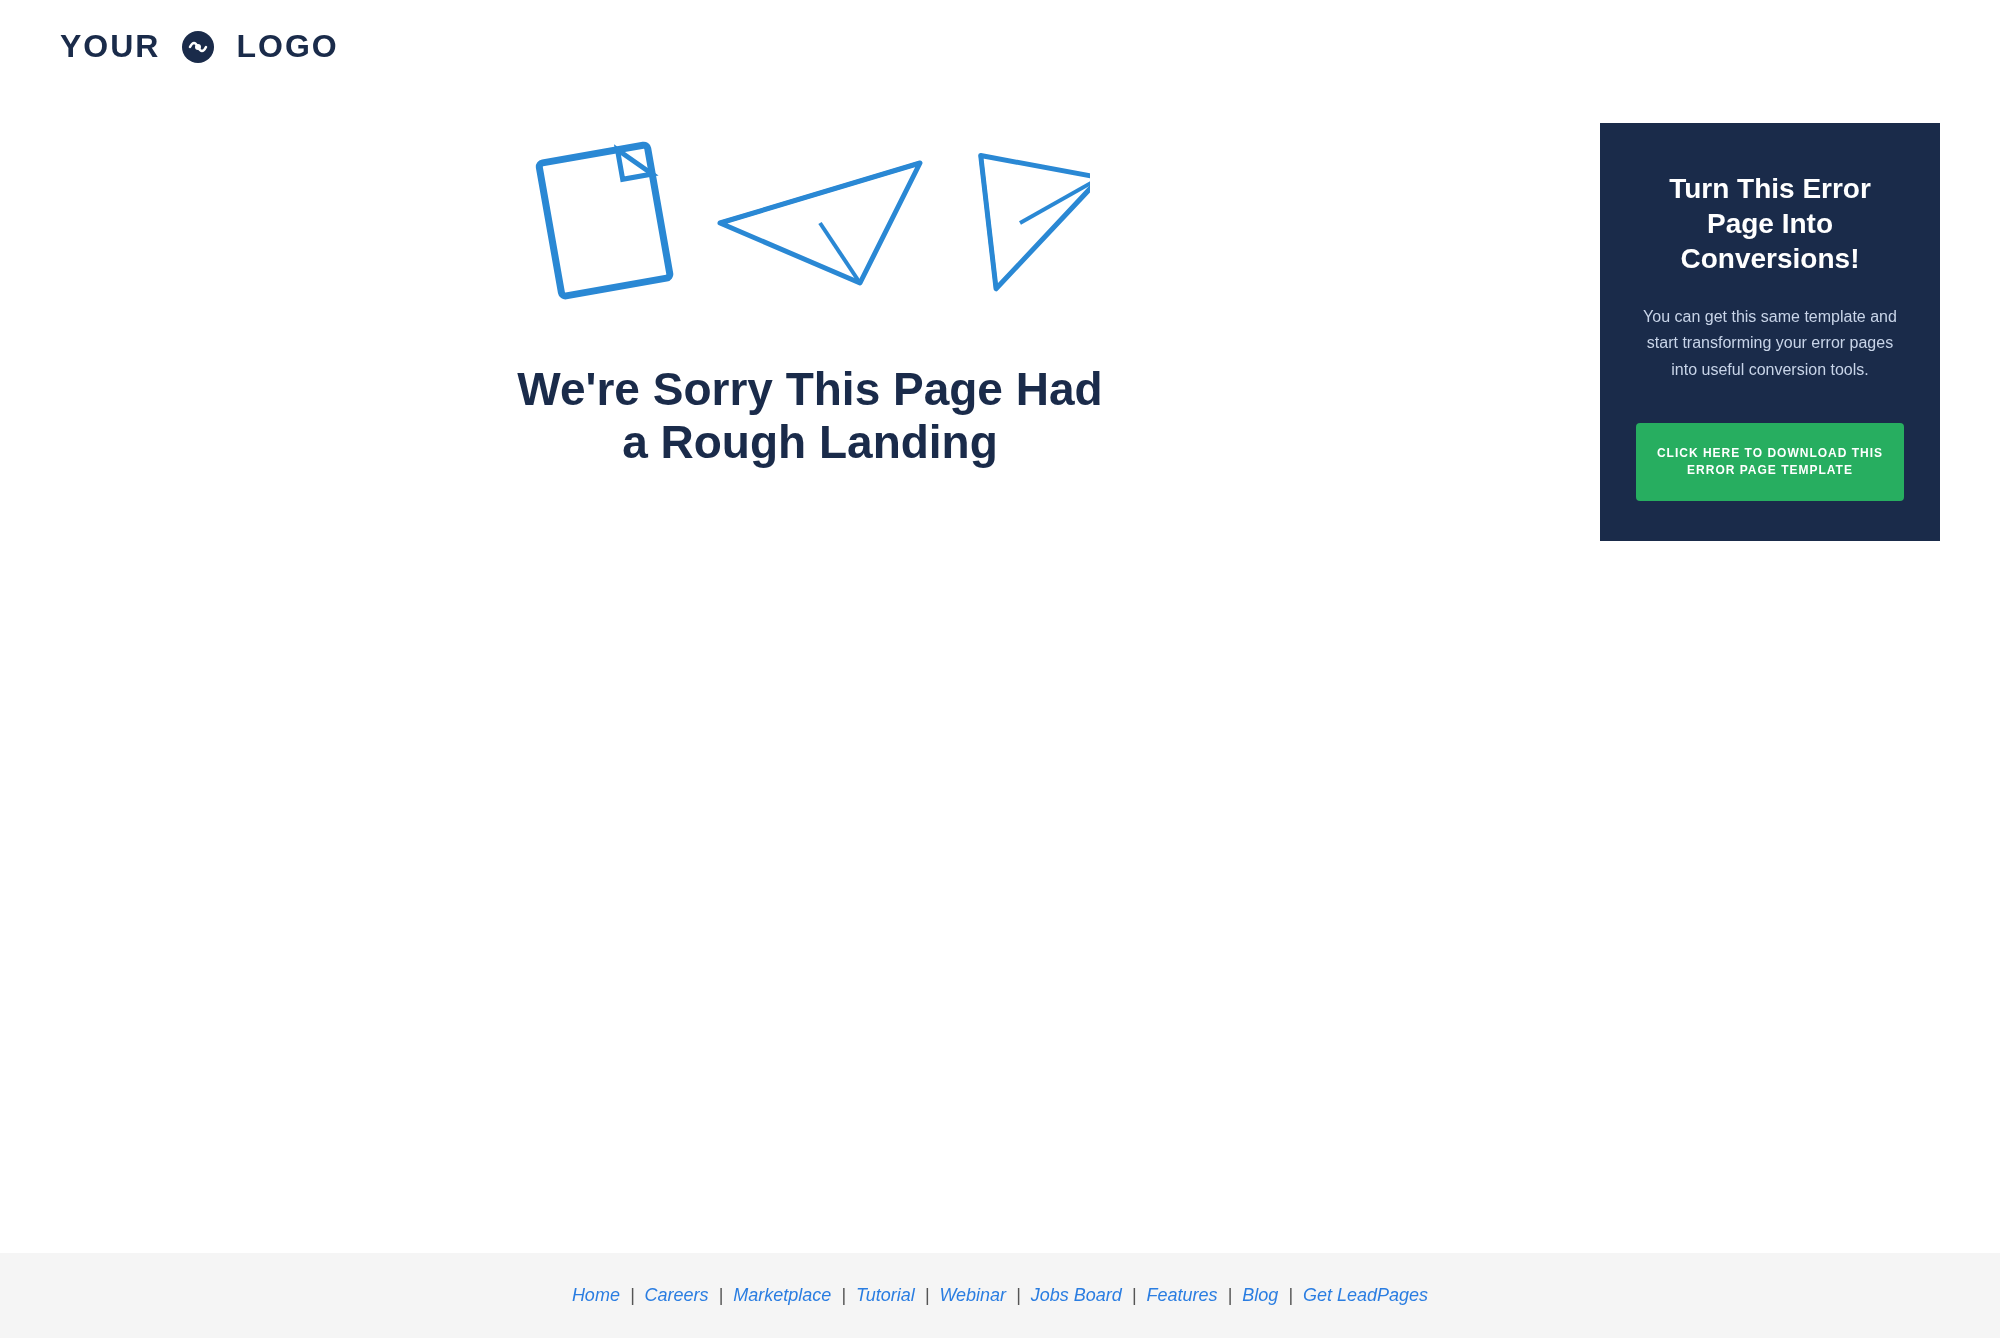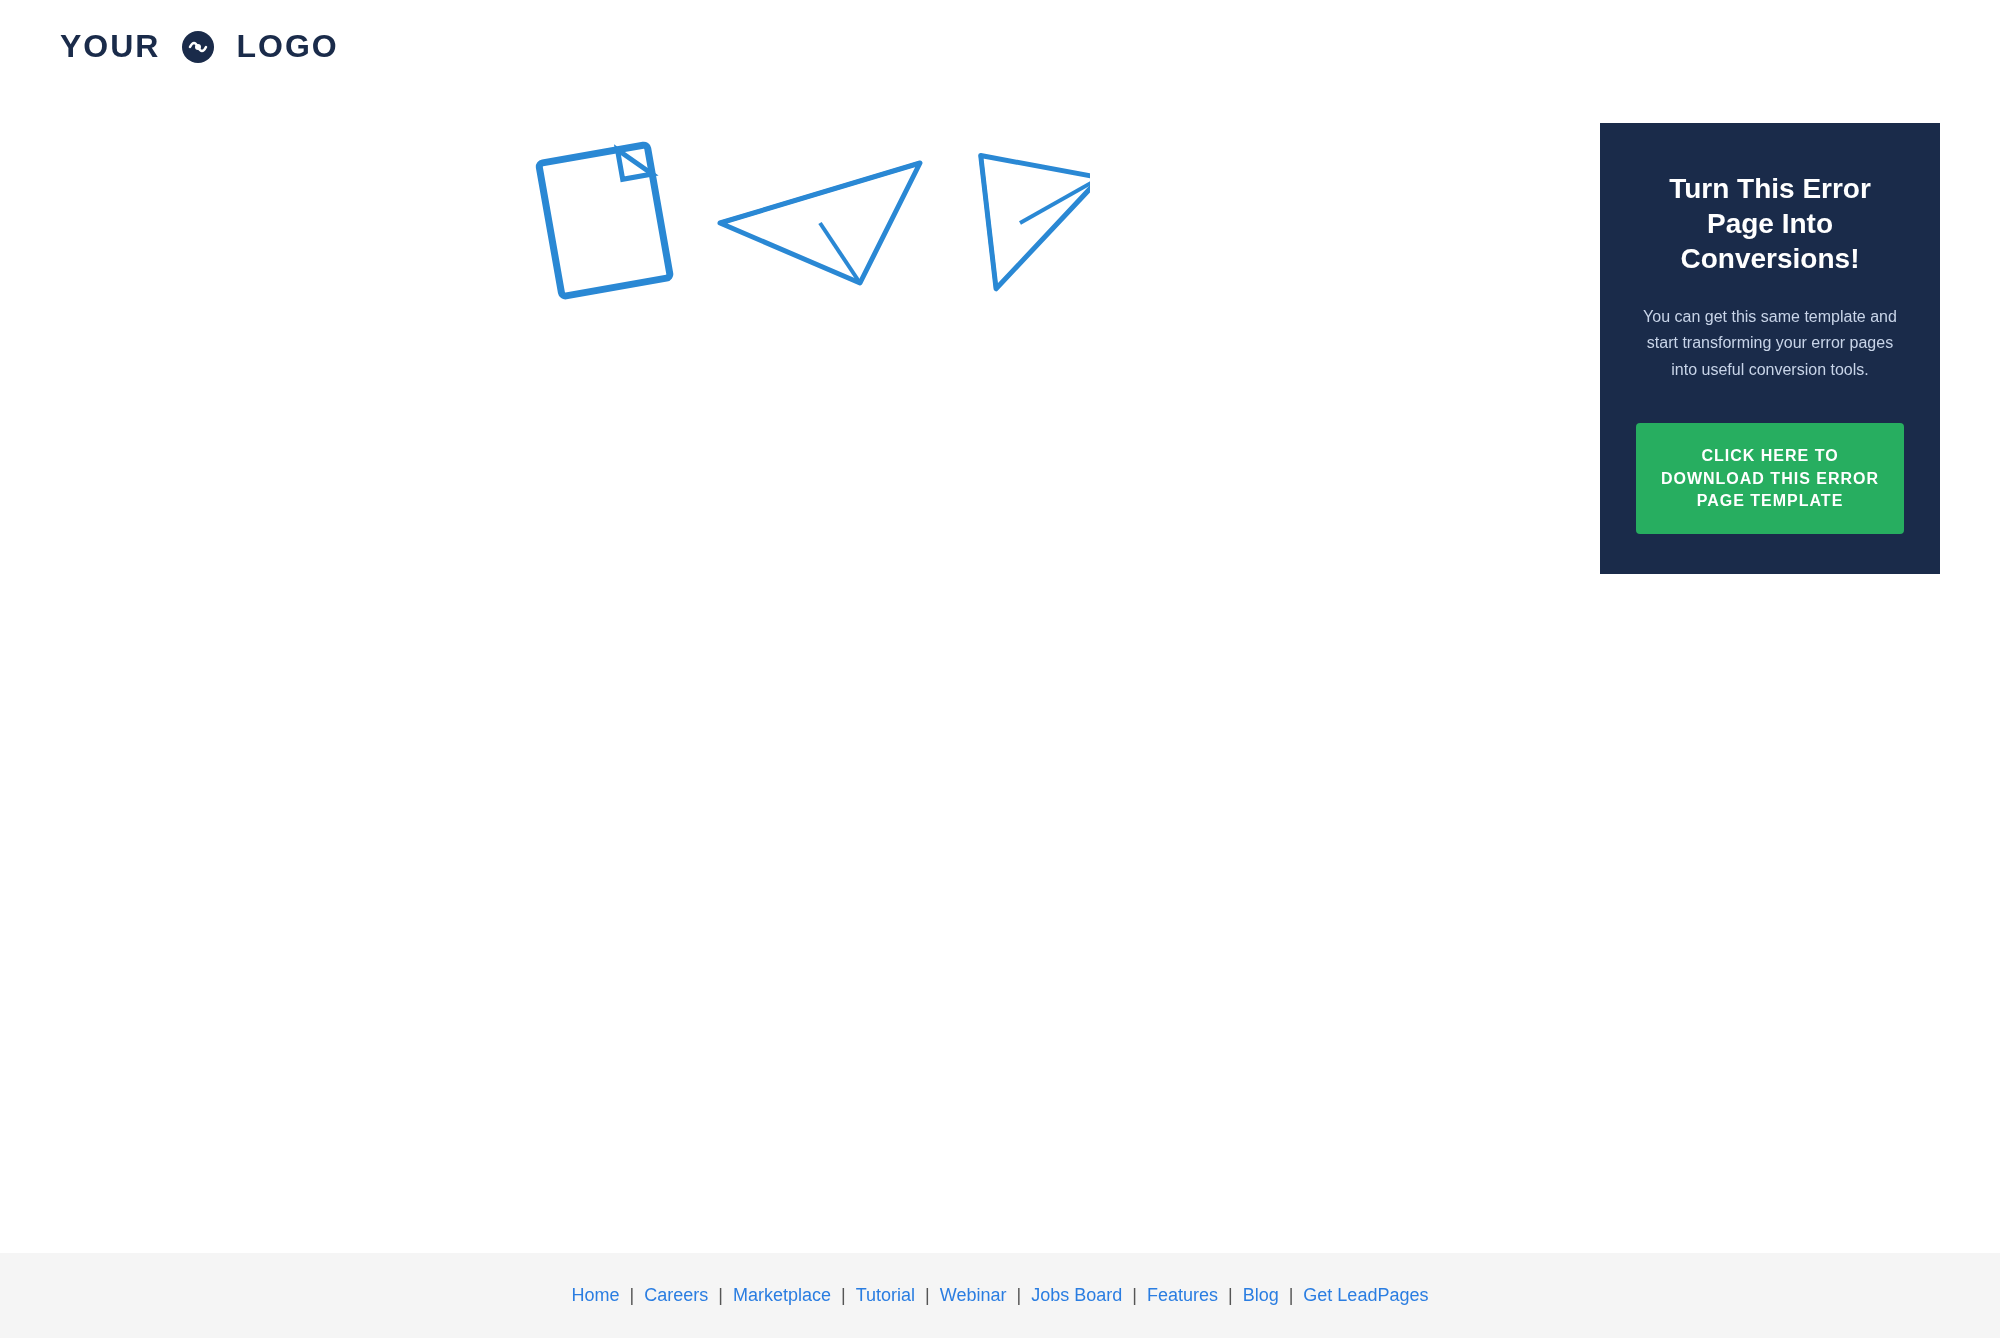--- a/index.html
+++ b/index.html
@@ -115,37 +115,38 @@
       text-align: center;
       line-height: 1.65;
       margin-bottom: 40px;
     }
 
     .cta-button {
       display: block;
       width: 100%;
       background: #27ae60;
       color: #ffffff;
-      font-size: 16px;
+      font-size: 12px;
       font-weight: 900;
       text-align: center;
       text-transform: uppercase;
       letter-spacing: 1px;
       padding: 22px 18px;
       border: none;
       border-radius: 4px;
       cursor: pointer;
       line-height: 1.4;
       text-decoration: none;
     }
 
     .footer {
       background: #f5f5f5;
       padding: 32px 60px;
       text-align: center;
+      font-style: italic;
     }
 
     .footer-nav {
       display: flex;
       align-items: center;
       justify-content: center;
       gap: 0;
       flex-wrap: wrap;
     }
 
@@ -195,20 +196,21 @@
         <line x1="10" y1="70" x2="210" y2="10" stroke="#2a88d4" stroke-width="4"></line>
       </svg>
 
       <svg width="140" height="160" viewBox="0 0 140 160" fill="none" xmlns="http://www.w3.org/2000/svg">
         <polygon points="10,30 130,10 70,150" fill="white" stroke="#2a88d4" stroke-width="5" stroke-linejoin="round" transform="rotate(20 70 80)"></polygon>
         <line x1="10" y1="30" x2="70" y2="150" stroke="#2a88d4" stroke-width="4" transform="rotate(20 70 80)"></line>
         <line x1="70" y1="80" x2="130" y2="10" stroke="#2a88d4" stroke-width="4" transform="rotate(20 70 80)"></line>
       </svg>
     </div>
 
+    <h1 class="error-heading">We're Sorry This Page Had a Rough Landing</h1>
 
   </div>
 
   <div class="right-panel">
     <h2 class="panel-heading">Turn This Error Page Into Conversions!</h2>
     <p class="panel-body">You can get this same template and start transforming your error pages into useful conversion tools.</p>
     <a class="cta-button" href="#">CLICK HERE TO DOWNLOAD THIS ERROR PAGE TEMPLATE</a>
   </div>
 
 </div>

